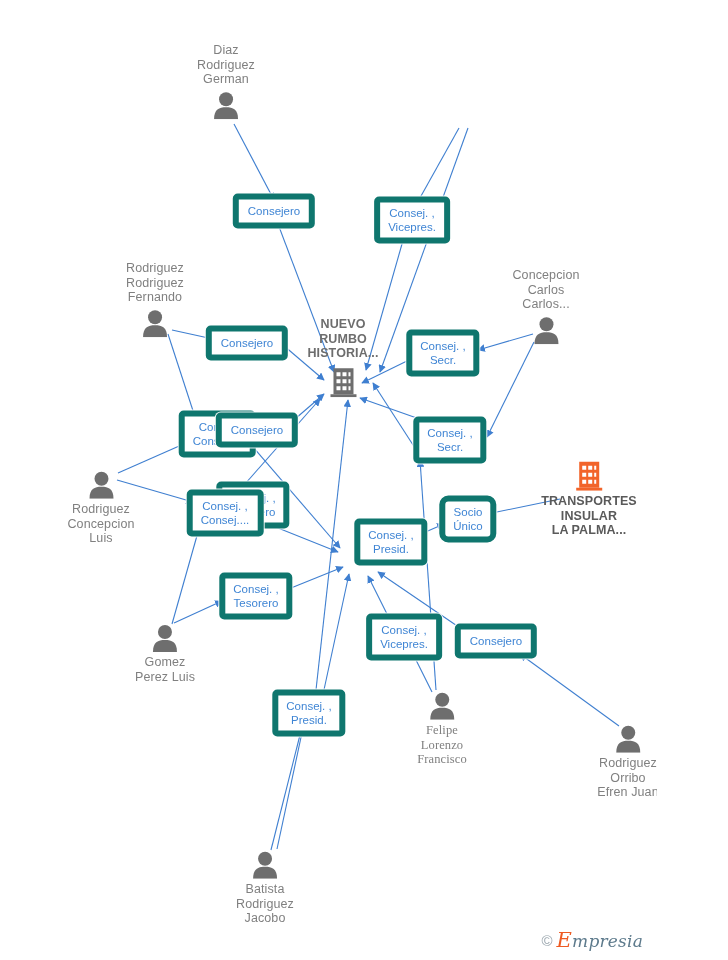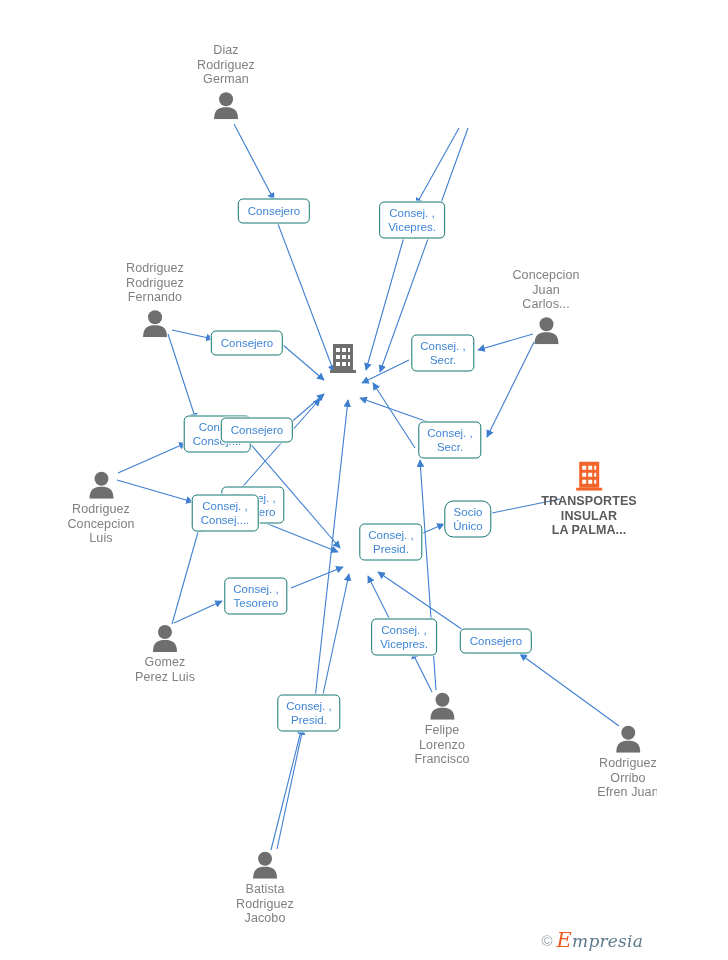--- a/index.html
+++ b/index.html
@@ -50,21 +50,21 @@
   .node-company.focus .node-label {
     color: #5a5a5a;
   }
   .label-above .node-label { margin-bottom: 4px; }
   .label-below .node-label { margin-top: 3px; }
 
   .edge-label {
     position: absolute;
     transform: translate(-50%, -50%);
     background: #ffffff;
-    border: 1px solid #0f766e;
+    border: 6px solid #0f766e;
     border-radius: 5px;
     color: #3f85d4;
     font-size: 11.5px;
     line-height: 14px;
     padding: 3px 8px 4px 8px;
     text-align: center;
     white-space: nowrap;
     box-shadow: 0 0 0 1px rgba(255,255,255,0.9);
   }
   .edge-label .l2 { display: block; }
@@ -172,21 +172,21 @@
       <svg width="30" height="28" viewBox="0 0 30 28">
           <circle cx="15" cy="8" r="7" fill="#6e6e6e"></circle>
           <path d="M3 28 C3 18 8 16 15 16 C22 16 27 18 27 28 Z" fill="#6e6e6e"></path>
         </svg>
     </span>
   </div>
 
   <div class="node node-person label-above" style="left:546px; top:306px;">
     <div class="node-label">
       <span>Concepcion</span><br>
-      <span>Juan</span><br>
+      <span>Carlos</span><br>
       <span>Carlos...</span>
     </div>
     <span class="icon-wrap">
       <svg width="30" height="28" viewBox="0 0 30 28">
           <circle cx="15" cy="8" r="7" fill="#6e6e6e"></circle>
           <path d="M3 28 C3 18 8 16 15 16 C22 16 27 18 27 28 Z" fill="#6e6e6e"></path>
         </svg>
     </span>
   </div>
 
@@ -210,21 +210,21 @@
           <circle cx="15" cy="8" r="7" fill="#6e6e6e"></circle>
           <path d="M3 28 C3 18 8 16 15 16 C22 16 27 18 27 28 Z" fill="#6e6e6e"></path>
         </svg>
     </span>
     <div class="node-label">
       <span>Gomez</span><br>
       <span>Perez Luis</span>
     </div>
   </div>
 
-  <div class="node node-person label-below" style="left:442px; top:729px;">
+  <div class="node node-person label-below" style="left:442px; top:729px;font-family:Liberation Serif, serif;">
     <span class="icon-wrap">
       <svg width="30" height="28" viewBox="0 0 30 28">
           <circle cx="15" cy="8" r="7" fill="#6e6e6e"></circle>
           <path d="M3 28 C3 18 8 16 15 16 C22 16 27 18 27 28 Z" fill="#6e6e6e"></path>
         </svg>
     </span>
     <div class="node-label">
       <span>Felipe</span><br>
       <span>Lorenzo</span><br>
       <span>Francisco</span>
@@ -253,20 +253,25 @@
         </svg>
     </span>
     <div class="node-label">
       <span>Batista</span><br>
       <span>Rodriguez</span><br>
       <span>Jacobo</span>
     </div>
   </div>
 
   <div class="node node-company label-above" style="left:343px; top:357px;">
+    <div class="node-label">
+      <span>NUEVO</span><br>
+      <span>RUMBO</span><br>
+      <span>HISTORIA...</span>
+    </div>
     <span class="icon-wrap">
       <svg width="30" height="32" viewBox="0 0 30 32">
         <rect x="5" y="3" width="20" height="26" fill="#6e6e6e"></rect>
         <rect x="2" y="29" width="26" height="3" fill="#6e6e6e"></rect>
         <g fill="#ffffff">
           <rect x="8" y="7" width="4" height="4"></rect>
             <rect x="14" y="7" width="4" height="4"></rect>
             <rect x="20" y="7" width="2" height="4"></rect>
           <rect x="8" y="14" width="4" height="4"></rect>
             <rect x="14" y="14" width="4" height="4"></rect>

